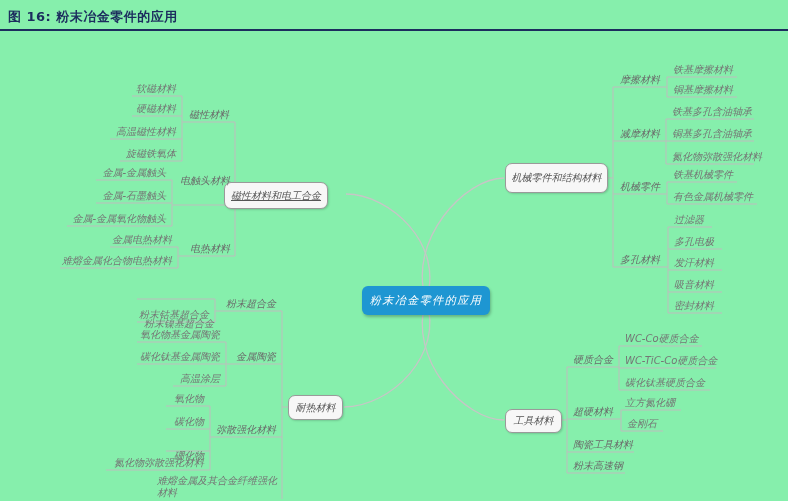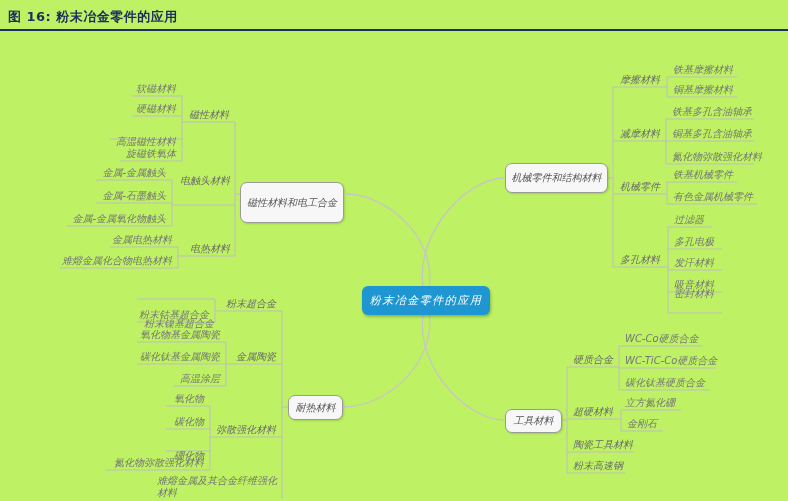--- a/index.html
+++ b/index.html
@@ -1,17 +1,17 @@
 <!DOCTYPE html>
 <html><head>
 <meta charset="utf-8">
 <style>
   html,body{margin:0;padding:0;background:#ffffff;}
   .canvas{
-    position:relative;width:788px;height:501px;background:#bef264;overflow:hidden;
+    position:relative;width:788px;height:501px;background:#86efac;overflow:hidden;
     font-family:"DejaVu Sans","Liberation Sans",sans-serif;
   }
   .fig-header{
     position:absolute;left:8px;top:8px;width:772px;
     font-size:13px;font-weight:bold;color:#1c2d5e;letter-spacing:.5px;
   }
   .fig-rule{position:absolute;left:0;top:29px;width:788px;height:2px;background:#1c2d5e;}
   svg.lines{position:absolute;left:0;top:0;}
   .node{position:absolute;white-space:nowrap;font-style:italic;color:#757575;font-size:10px;line-height:12px;}
   .node.sub{color:#6a6a6a;}
@@ -116,29 +116,29 @@
       <path d="M621,410 V431"></path>
       <path d="M621,410 H681"></path>
         <path d="M621,431 H663"></path>
       <path d="M567,452 H634"></path>
       <path d="M567,473 H625"></path>
     </g>
   </svg>
 
   <div class="center-box">粉末冶金零件的应用</div>
 
-  <div class="branch-box" style="left:240px;top:182px;width:104px;height:41px;">磁性材料和电工合金</div>
+  <div class="branch-box" style="left:224px;top:182px;width:104px;height:27px;text-decoration:underline;">磁性材料和电工合金</div>
   <div class="branch-box" style="left:505px;top:163px;width:103px;height:30px;">机械零件和结构材料</div>
   <div class="branch-box" style="left:288px;top:395px;width:55px;height:25px;">耐热材料</div>
   <div class="branch-box" style="left:505px;top:409px;width:57px;height:24px;">工具材料</div>
 
   <div class="node sub" style="right:559px;top:109px;">磁性材料</div>
   <div class="node" style="right:612px;top:83px;">软磁材料</div>
   <div class="node" style="right:612px;top:103px;">硬磁材料</div>
-  <div class="node" style="right:612px;top:136px;font-family:Liberation Serif, serif;">高温磁性材料</div>
+  <div class="node" style="right:612px;top:126px;font-family:Liberation Serif, serif;">高温磁性材料</div>
   <div class="node" style="right:612px;top:148px;">旋磁铁氧体</div>
 
   <div class="node sub" style="right:558px;top:176px;font-family:Liberation Mono, monospace;">电触头材料</div>
   <div class="node" style="right:622px;top:167px;">金属-金属触头</div>
   <div class="node" style="right:622px;top:190px;">金属-石墨触头</div>
   <div class="node" style="right:622px;top:213px;">金属-金属氧化物触头</div>
 
   <div class="node sub" style="right:558px;top:243px;">电热材料</div>
   <div class="node" style="right:616px;top:234px;">金属电热材料</div>
   <div class="node" style="right:616px;top:255px;">难熔金属化合物电热材料</div>
@@ -171,21 +171,21 @@
 
   <div class="node sub" style="left:620px;top:181px;">机械零件</div>
   <div class="node" style="left:673px;top:169px;">铁基机械零件</div>
   <div class="node" style="left:673px;top:191px;">有色金属机械零件</div>
 
   <div class="node sub" style="left:620px;top:254px;">多孔材料</div>
   <div class="node" style="left:674px;top:214px;">过滤器</div>
   <div class="node" style="left:674px;top:236px;">多孔电极</div>
   <div class="node" style="left:674px;top:257px;">发汗材料</div>
   <div class="node" style="left:674px;top:279px;">吸音材料</div>
-  <div class="node" style="left:674px;top:288px;font-family:Liberation Serif, serif;">密封材料</div>
+  <div class="node" style="left:674px;top:300px;font-family:Liberation Serif, serif;">密封材料</div>
 
   <div class="node sub" style="left:573px;top:354px;">硬质合金</div>
   <div class="node" style="left:625px;top:333px;">WC-Co硬质合金</div>
   <div class="node" style="left:625px;top:355px;">WC-TiC-Co硬质合金</div>
   <div class="node" style="left:625px;top:377px;">碳化钛基硬质合金</div>
 
   <div class="node sub" style="left:573px;top:406px;">超硬材料</div>
   <div class="node" style="left:625px;top:397px;">立方氮化硼</div>
   <div class="node" style="left:627px;top:418px;">金刚石</div>
 

